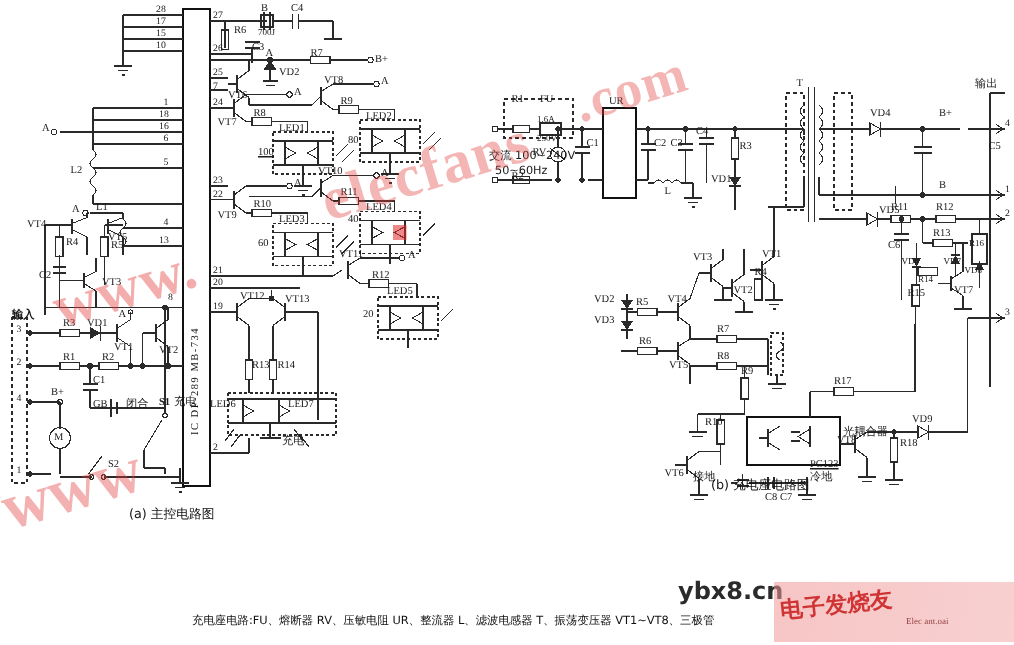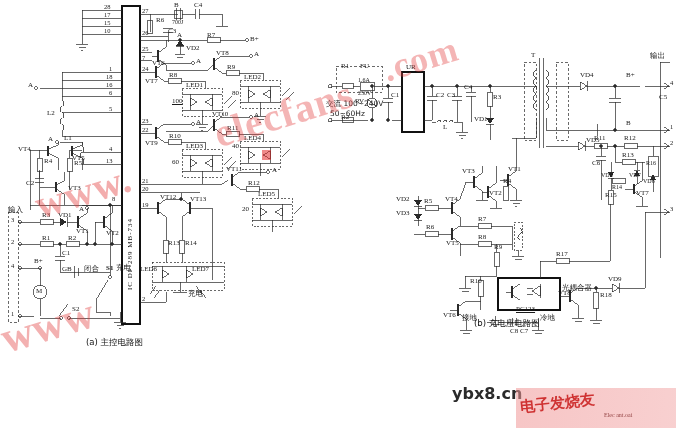--- a/index.html
+++ b/index.html
@@ -717,21 +717,21 @@
   <span class="lbl" style="left:47px;top:110px;">L2</span>
   <span class="lbl" style="left:48px;top:136px;">A</span>
   <span class="lbl" style="left:64px;top:135px;">L1</span>
   <span class="lbl" style="left:18px;top:146px;">VT4</span>
   <span class="lbl" style="left:72px;top:155px;">VT5</span>
   <span class="lbl" style="left:44px;top:158px;">R4</span>
   <span class="lbl" style="left:74px;top:160px;">R5</span>
   <span class="lbl" style="left:68px;top:185px;">VT3</span>
   <span class="lbl" style="left:26px;top:180px;">C2</span>
 
-  <span class="lbl cn" style="left:8px;top:206px;">输入</span>
+  <span class="lbl cn" style="left:8px;top:206px;font-weight:bold;">输入</span>
   <span class="lbl pin" style="left:11px;top:217px;">3</span>
   <span class="lbl pin" style="left:11px;top:239px;">2</span>
   <span class="lbl pin" style="left:11px;top:263px;">4</span>
   <span class="lbl pin" style="left:11px;top:311px;">1</span>
 
   <span class="lbl" style="left:42px;top:212px;">R3</span>
   <span class="lbl" style="left:58px;top:212px;">VD1</span>
   <span class="lbl" style="left:79px;top:206px;">A</span>
   <span class="lbl" style="left:76px;top:228px;">VT1</span>
   <span class="lbl" style="left:106px;top:230px;">VT2</span>
@@ -842,35 +842,36 @@
   <span class="lbl" style="left:445px;top:196px;">VT4</span>
   <span class="lbl" style="left:424px;top:198px;">R5</span>
   <span class="lbl" style="left:396px;top:196px;">VD2</span>
   <span class="lbl" style="left:396px;top:210px;">VD3</span>
   <span class="lbl" style="left:426px;top:224px;">R6</span>
   <span class="lbl" style="left:446px;top:240px;">VT5</span>
   <span class="lbl" style="left:478px;top:216px;">R7</span>
   <span class="lbl" style="left:478px;top:234px;">R8</span>
   <span class="lbl" style="left:494px;top:244px;">R9</span>
   <span class="lbl" style="left:470px;top:278px;">R10</span>
-  <span class="lbl" style="left:516px;top:306px;text-decoration:underline;">PC123</span>
+  <span class="lbl" style="left:540px;top:306px;text-decoration:underline;">PC123</span>
   <span class="lbl cn" style="left:562px;top:284px;">光耦合器</span>
   <span class="lbl" style="left:443px;top:312px;">VT6</span>
   <span class="lbl cn" style="left:462px;top:314px;">接地</span>
   <span class="lbl" style="left:520px;top:328px;">C7</span>
   <span class="lbl" style="left:510px;top:328px;">C8</span>
   <span class="lbl cn" style="left:540px;top:314px;">冷地</span>
   <span class="lbl" style="left:556px;top:251px;text-align:center;">R17</span>
   <span class="lbl" style="left:558px;top:290px;">VT8</span>
   <span class="lbl" style="left:600px;top:292px;">R18</span>
   <span class="lbl" style="left:608px;top:276px;">VD9</span>
 
   <span class="caption" style="left:86px;top:337px;">(a) 主控电路图</span>
   <span class="caption" style="left:474px;top:318px;">(b) 充电座电路图</span>
 
+  <span class="notes" style="left:128px;top:409px;">充电座电路:FU、熔断器  RV、压敏电阻  UR、整流器  L、滤波电感器  T、振荡变压器  VT1~VT8、三极管</span>
 
   <div class="redled" style="left:262px;top:150px;"></div>
 
   <div class="wm wm1">www.</div>
   <div class="wm wm2">elecfans</div>
   <div class="wm wm3">.com</div>
   <div class="wm wm4">www</div>
   <div class="wmurl">ybx8.cn</div>
   <div class="wmbox">
     <span>电子发烧友</span>

